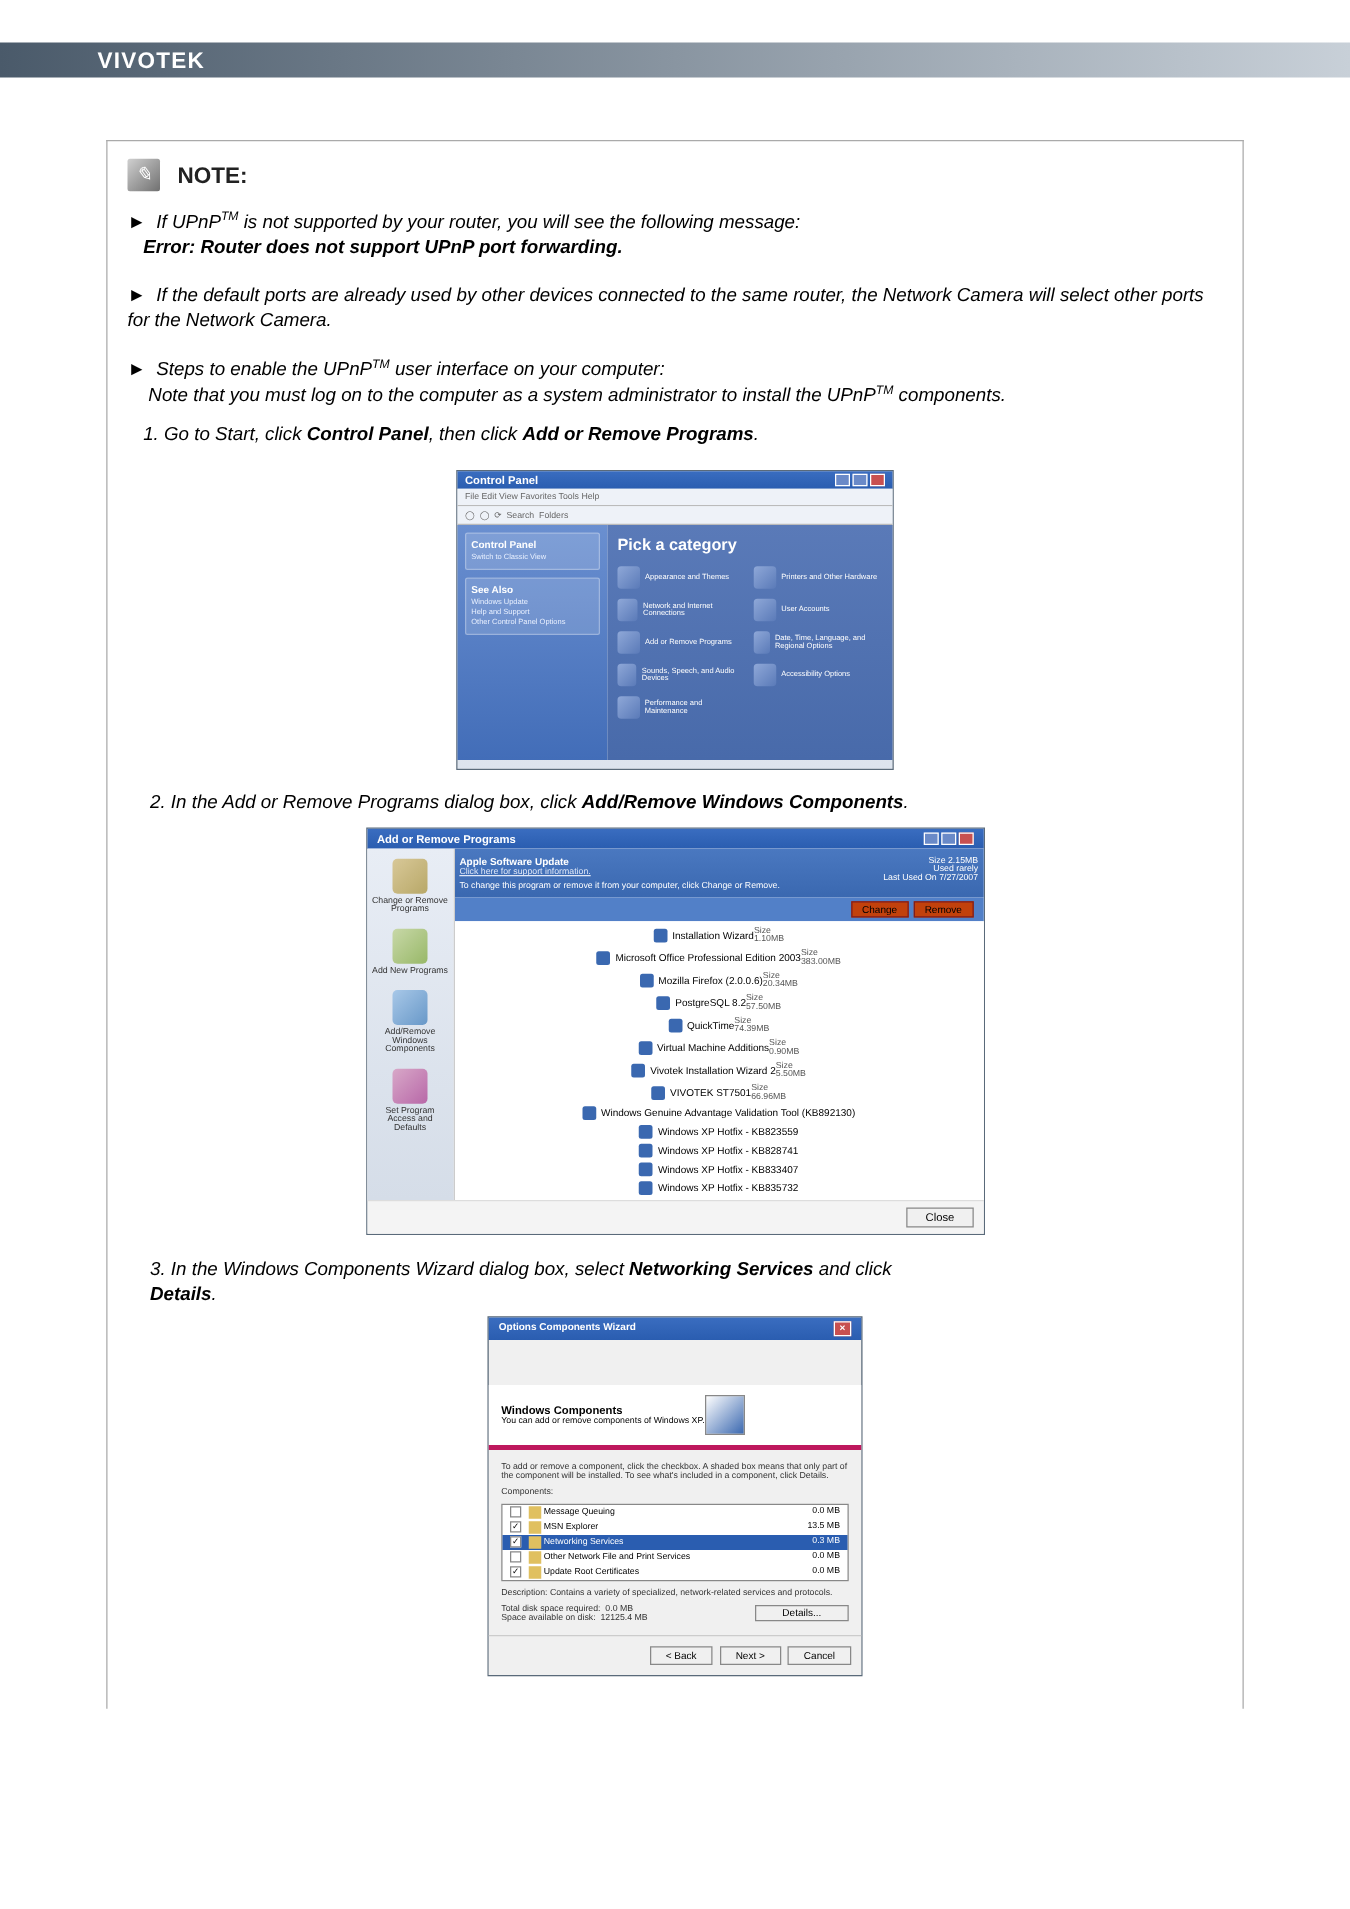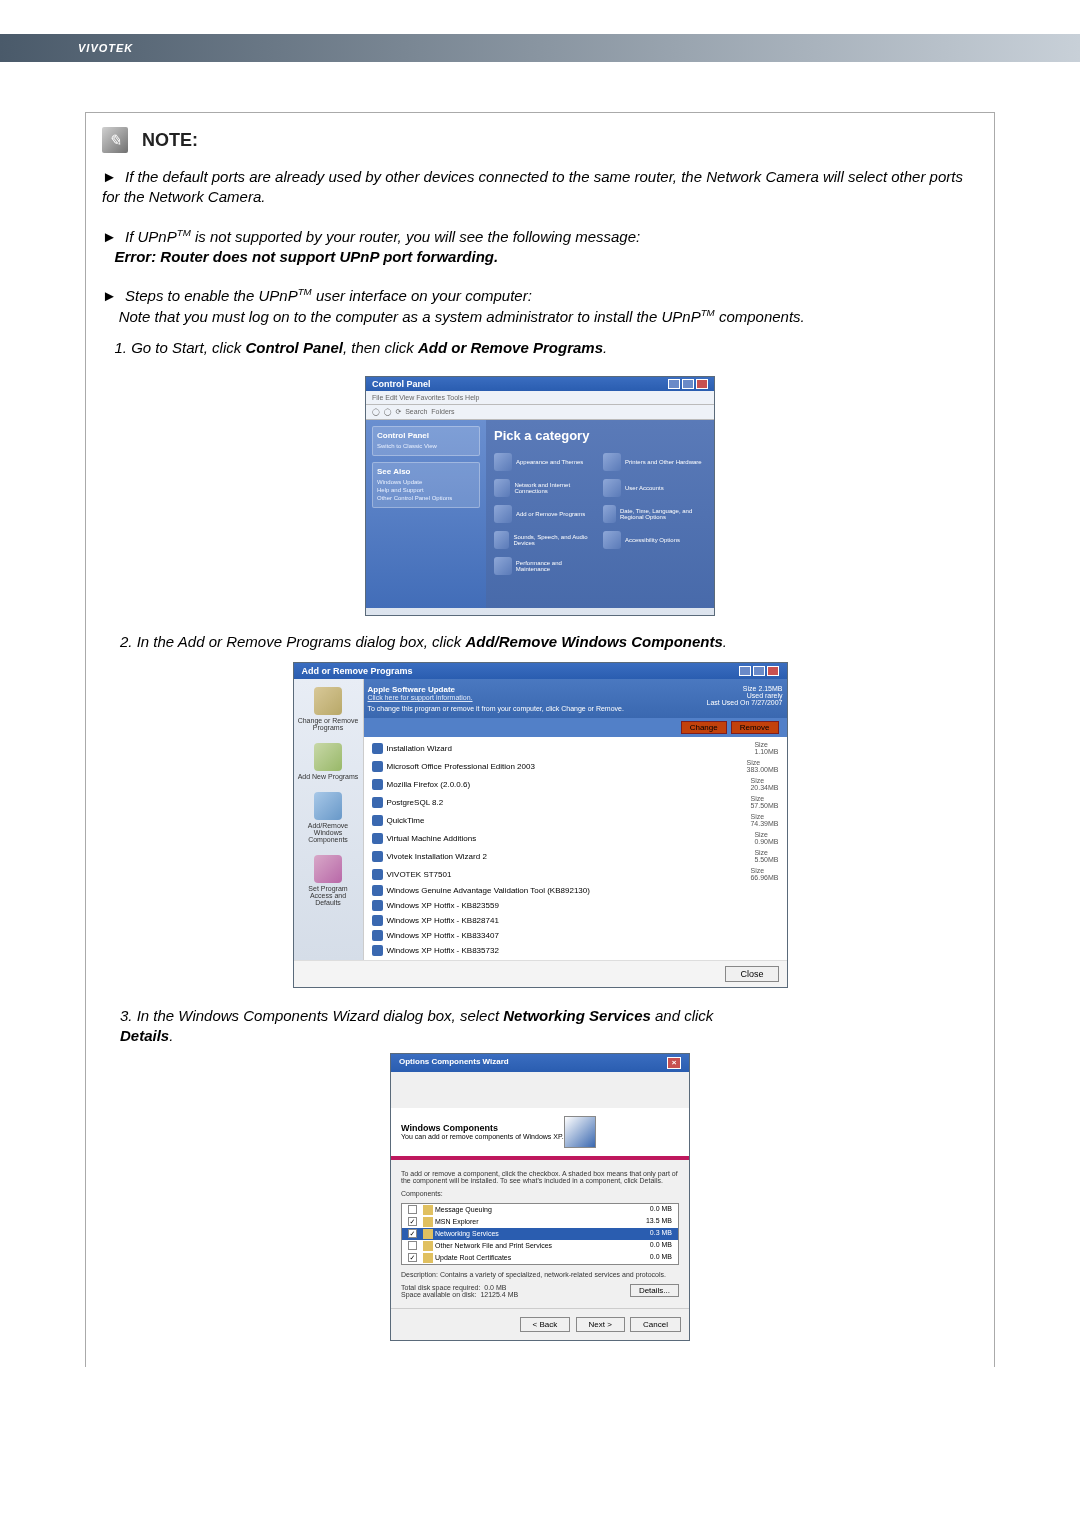--- a/index.html
+++ b/index.html
@@ -18,23 +18,22 @@
     .header-bar {
       background: linear-gradient(to right, #4a5a6a, #c8d0d8);
       height: 28px;
       display: flex;
       align-items: center;
       padding-left: 78px;
       margin-top: 34px;
     }
     .header-brand {
       color: #fff;
-      font-size: 11px;
+      font-size: 18px;
       font-weight: bold;
-      font-style: italic;
       letter-spacing: 1px;
     }
     .content {
       padding: 50px 85px 0 85px;
     }
     .note-box {
       border: 1px solid #aaa;
       border-bottom: none;
       padding: 14px 16px 26px 16px;
       position: relative;
@@ -219,21 +218,21 @@
       color: #fff;
       padding: 6px 4px;
     }
     .arp-sel-sub { font-size: 7px; text-decoration: underline; color: #e0e8f8; }
     .arp-sel-right { float: right; font-size: 7px; text-align: right; }
     .arp-btns { display: flex; gap: 4px; justify-content: flex-end; padding: 3px 8px; background: #5280c8; }
     .arp-btn { background: #c2410c; border: 1px solid #7f1d1d; padding: 1px 8px; font-size: 8px; color: #000; }
     .arp-list { background: #fff; padding: 2px 8px; }
     .arp-row {
       display: flex;
-      justify-content: space-between;
+      justify-content: center;
       padding: 2px 0;
       align-items: center;
     }
     .arp-row span:first-child {
       display: flex;
       align-items: center;
       gap: 4px;
     }
     .arp-pico {
       width: 11px; height: 11px;
@@ -315,21 +314,21 @@
     .wiz-ico { width: 10px; height: 10px; background: #e0c060; display: inline-block; }
     .wiz-details-row {
       display: flex;
       justify-content: space-between;
       align-items: center;
       margin-top: 6px;
     }
     .wiz-details-btn {
       background: #f0f0f0;
       border: 1px solid #888;
-      padding: 1px 8px;
+      padding: 1px 21px;
       font-size: 8px;
     }
     .wiz-btns {
       padding: 8px;
       text-align: right;
       border-top: 1px solid #ccc;
       background: #f0f0f0;
     }
     .wiz-btns button {
       background: #f0f0f0;
@@ -357,29 +356,29 @@
 
   <div class="content">
     <div class="note-box">
       <div class="note-header">
         <span class="note-icon">✎</span>
         <span class="note-title">NOTE:</span>
       </div>
 
       <div class="note-item">
         <span class="arrow">►</span>
-        <span class="italic">If the default ports are already used by other devices connected to the same router, the Network Camera will select other ports for the Network Camera.</span>
-      </div>
-
-      <div class="note-item">
-        <span class="arrow">►</span>
         <span class="italic">
           <span>If UPnP</span><sup>TM</sup><span> is not supported by your router, you will see the following message:</span>
         </span><br>
         &nbsp;&nbsp;&nbsp;<span class="boldital">Error: Router does not support UPnP port forwarding.</span>
+      </div>
+
+      <div class="note-item">
+        <span class="arrow">►</span>
+        <span class="italic">If the default ports are already used by other devices connected to the same router, the Network Camera will select other ports for the Network Camera.</span>
       </div>
 
       <div class="note-item">
         <span class="arrow">►</span>
         <span class="italic">
           <span>Steps to enable the UPnP</span><sup>TM</sup><span> user interface on your computer:</span>
         </span><br>
         &nbsp;&nbsp;&nbsp;<span class="italic">
           <span>Note that you must log on to the computer as a system administrator to install the UPnP</span><sup>TM</sup><span> components.</span>
         </span>

